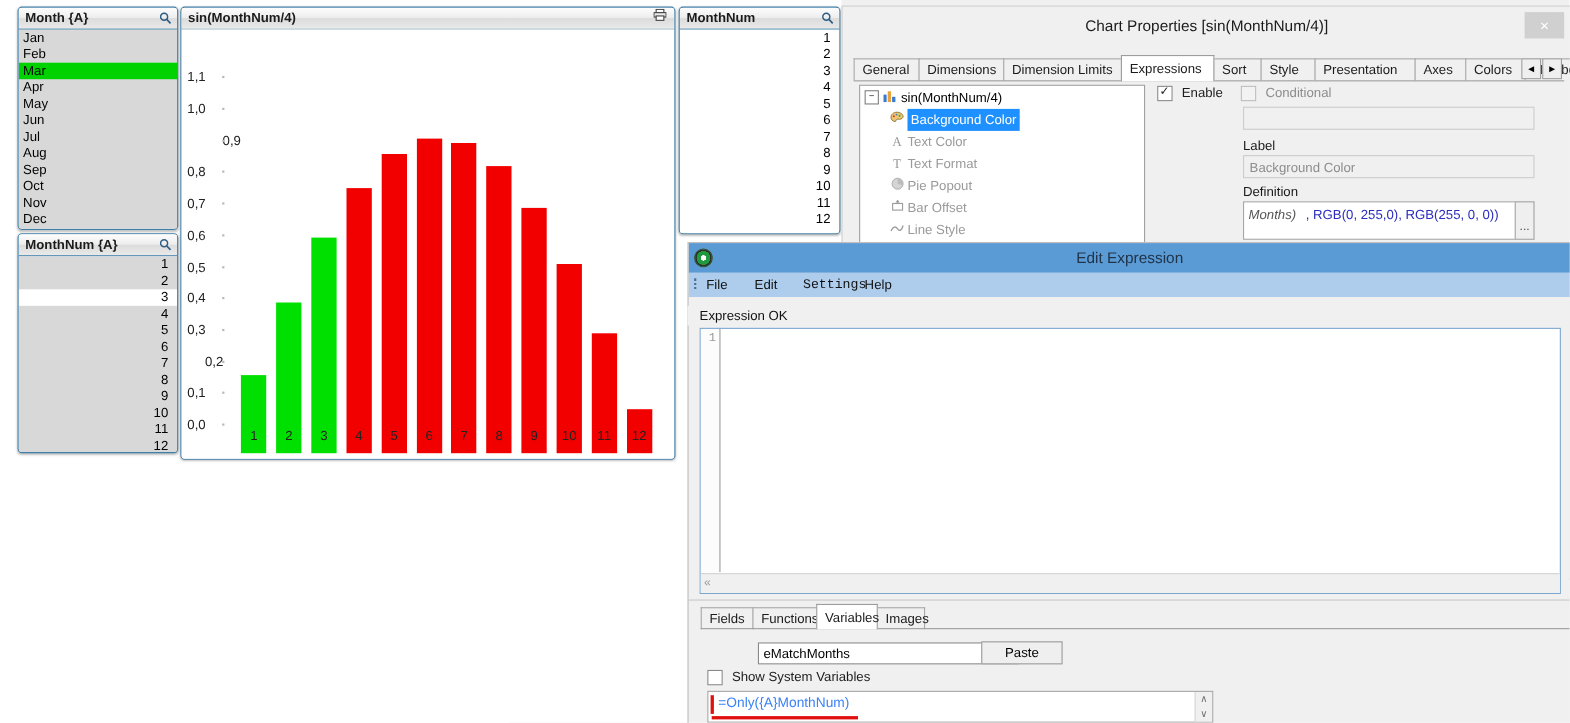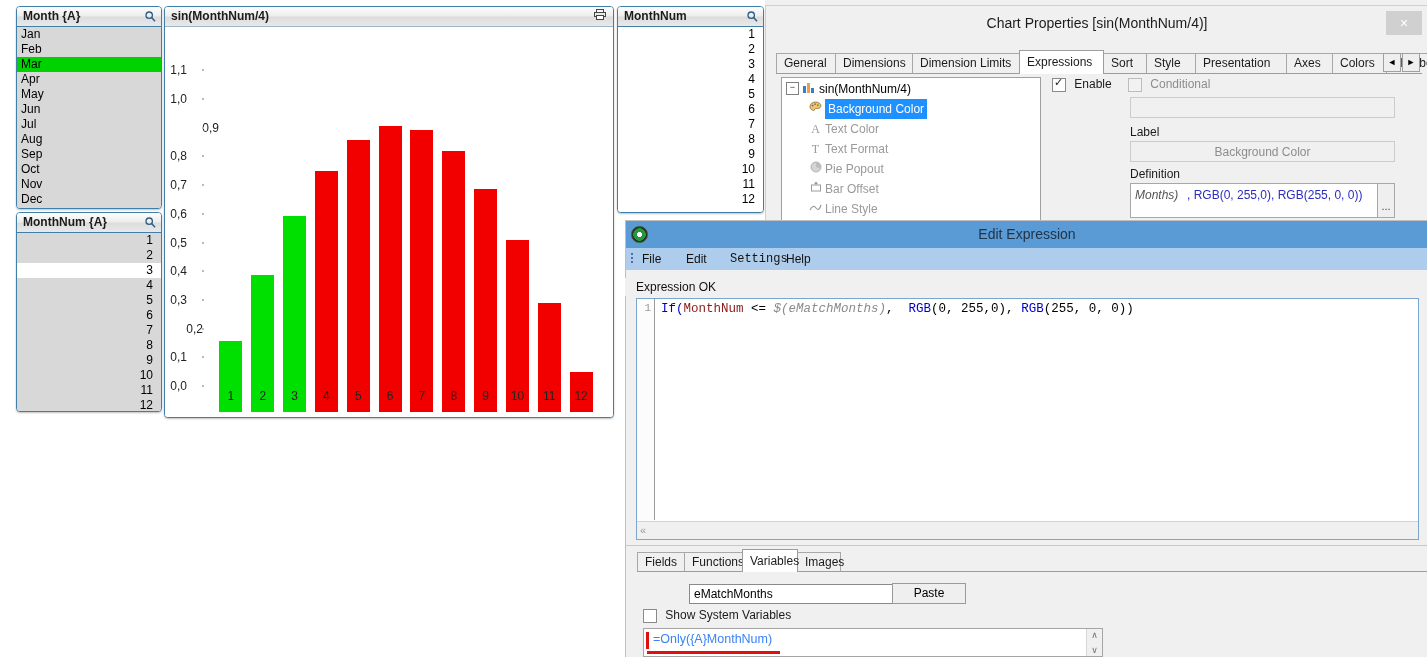--- a/index.html
+++ b/index.html
@@ -3,21 +3,21 @@
 <meta charset="utf-8">
 <style>
   html,body{margin:0;padding:0;}
   body{
     width:1427px;height:657px;position:relative;overflow:hidden;
     background:#ffffff;
     font-family:"Liberation Sans","DejaVu Sans",sans-serif;
     font-size:12px;color:#000;
     -webkit-font-smoothing:antialiased;
   }
-  .abs{position:absolute;text-align:center;}
+  .abs{position:absolute;}
 
   
   #desktop{position:absolute;left:0;top:0;width:1427px;height:657px;background:#ffffff;}
   #grayband{position:absolute;left:0;top:0;width:1427px;height:657px;background:#f0f0f0;}
   #whitepanel{position:absolute;left:0;top:0;width:765px;height:657px;background:#ffffff;}
 
   
   .lb{position:absolute;background:#ffffff;border:1px solid #3f7fa8;border-radius:4px;
       box-shadow:0 1px 2px rgba(0,0,0,.25);overflow:hidden;}
   .lb-cap{height:19px;line-height:19px;padding:0 6px;font-weight:bold;font-size:12px;color:#1b1b1b;
@@ -377,21 +377,20 @@
 </div>
 
 <div id="statusline">
   <span id="statustext">Expression OK</span>
 </div>
 
 <div id="codebox">
   <div id="gutter"></div>
   <div id="gutterline"></div>
   <div id="lineno">1</div>
-  <div id="codeline"><span class="c-fn">If(</span><span class="c-field">MonthNum</span><span class="c-plain"> &lt;= </span><span class="c-var">$(eMatchMonths)</span><span class="c-plain">,  </span><span class="c-fn">RGB</span><span class="c-plain">(0, 255,0), </span><span class="c-fn">RGB</span><span class="c-plain">(255, 0, 0))</span></div>
   <div id="hscroll">
     <span class="arrow">«</span>
   </div>
 </div>
 
 <div id="sep"></div>
 <div id="bottom-tabs" class="abs" style="left:637px;top:549px;width:790px;height:23px;">
     <div class="btab" style="left: 0px; width: 48px;">Fields</div>
     <div class="btab" style="left: 47px; width: 59px;">Functions</div>
     <div class="btab active" style="left: 105px; width: 56px;">Variables</div>

